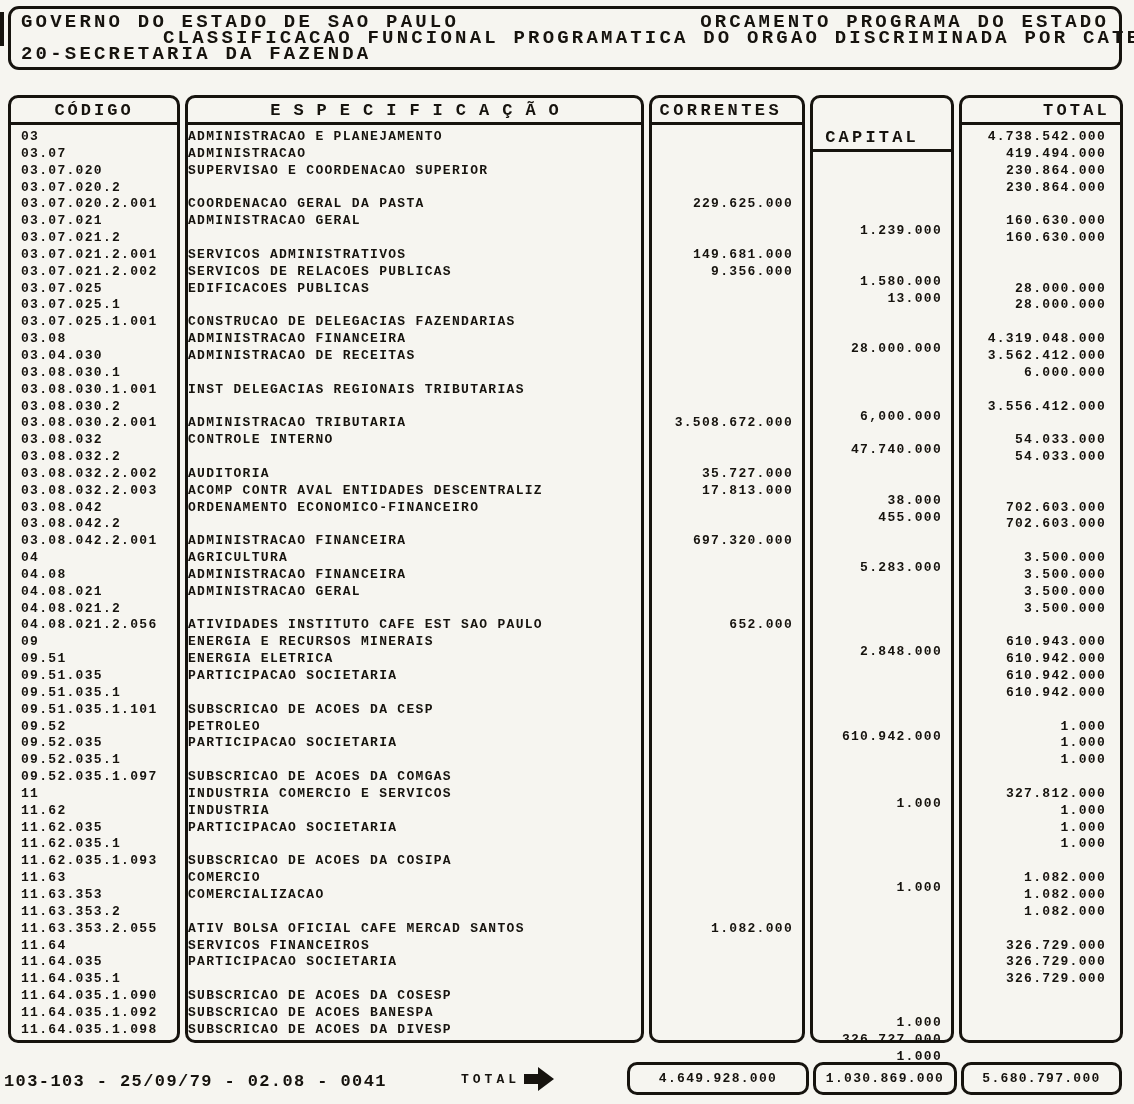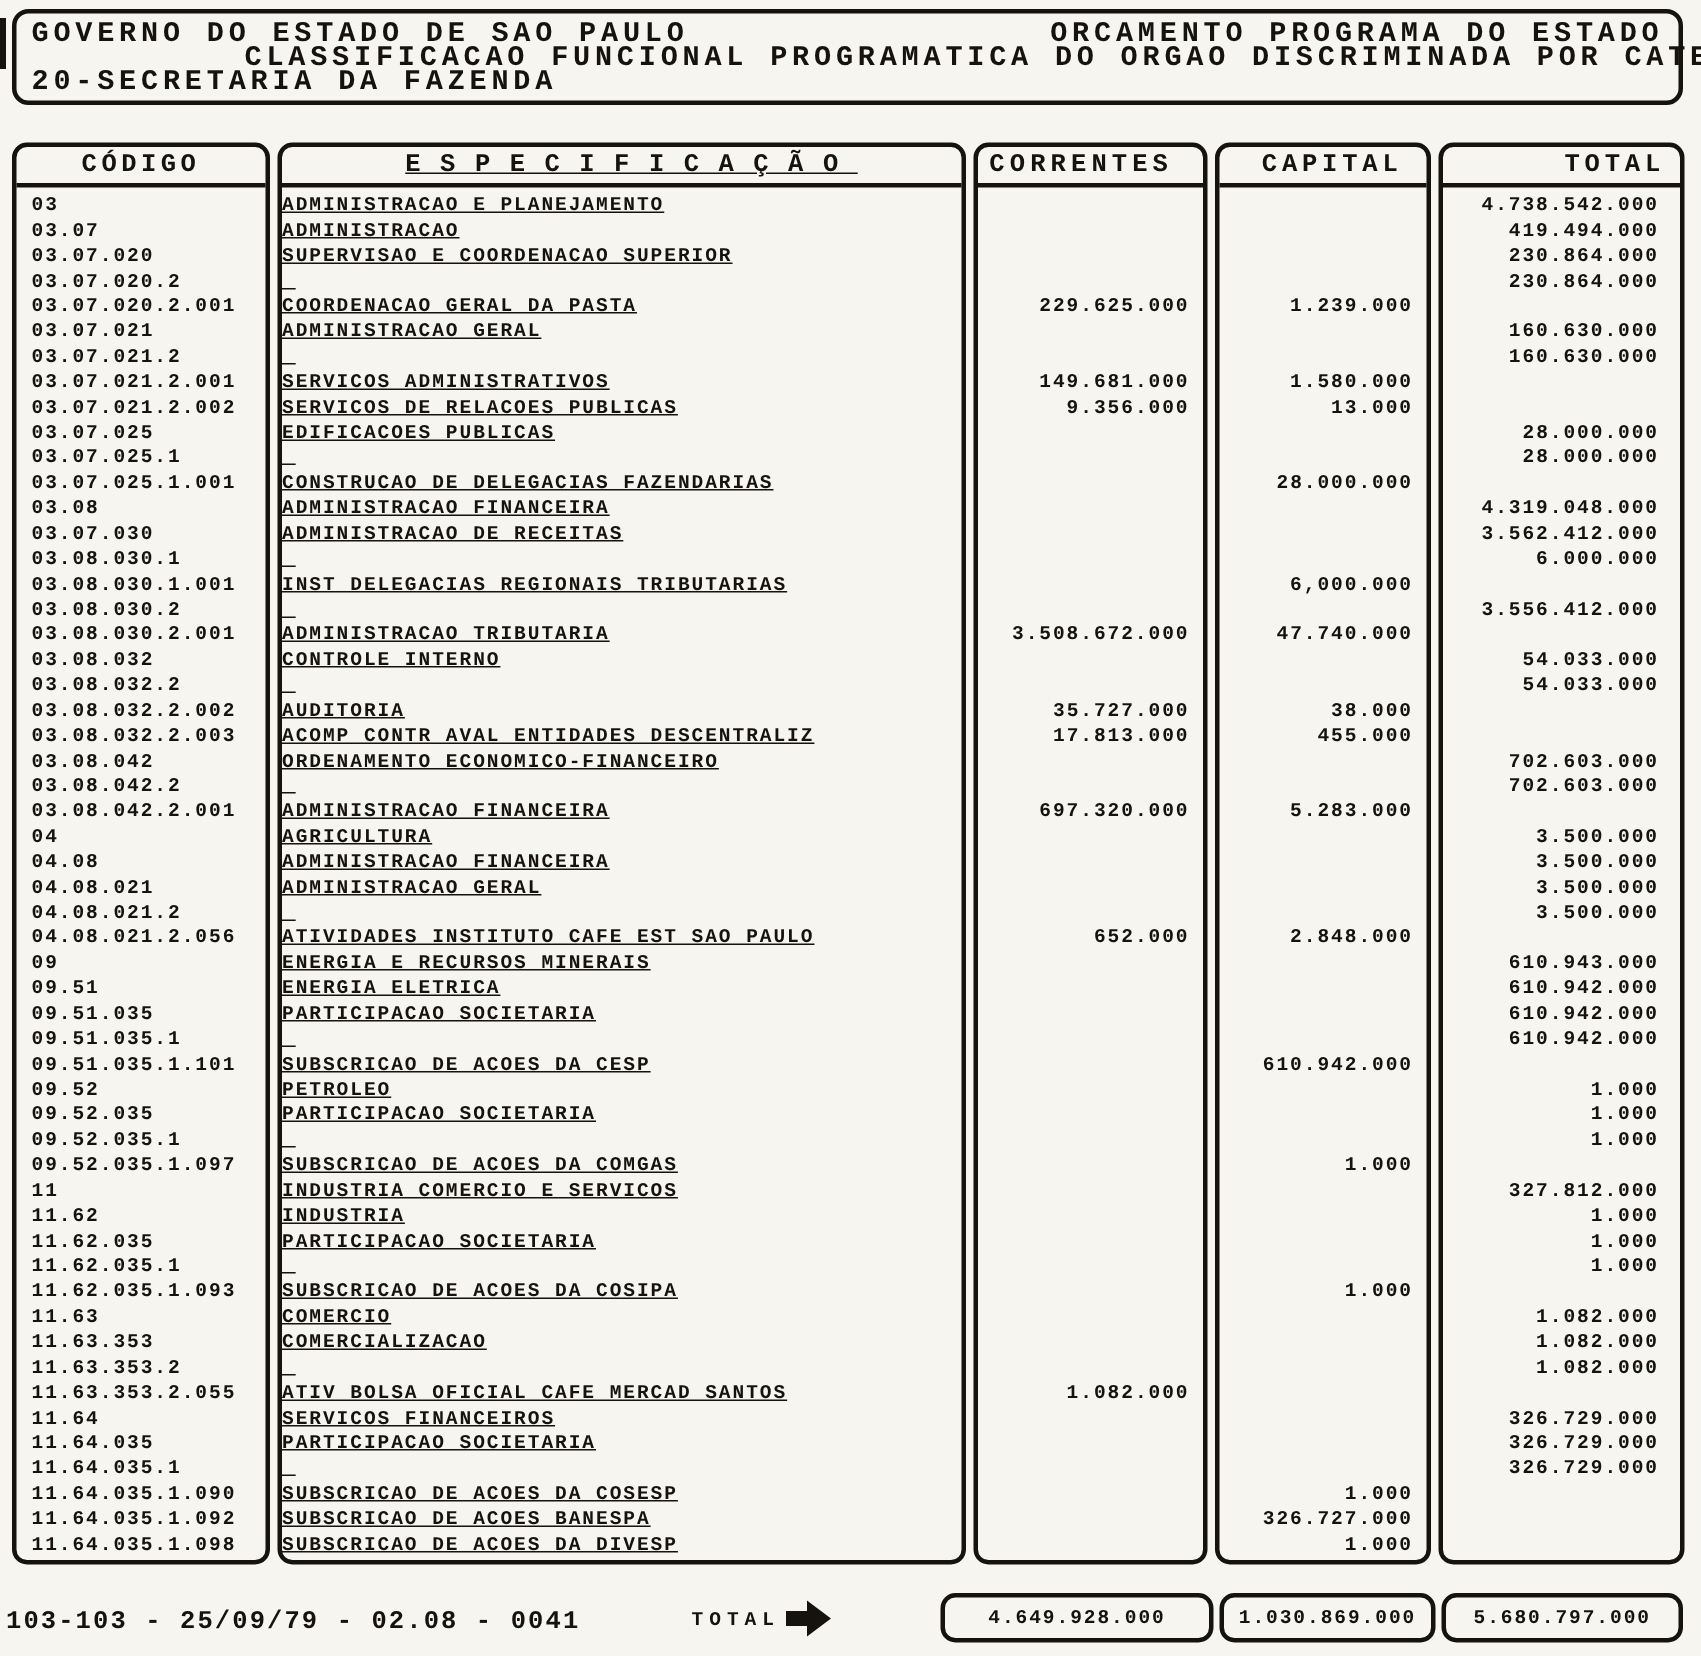--- a/index.html
+++ b/index.html
@@ -28,32 +28,32 @@
   .h-line3{white-space:nowrap;}
 
   
   .table{position:absolute;left:8px;top:95px;display:flex;}
   .col{
     border:3px solid #16130e;border-radius:10px;box-sizing:border-box;
     height:948px;background:transparent;
   }
   .col + .col{margin-left:5px;}
   .col-codigo{width:172px;}
-  .col-espec{width:459px;text-decoration:underline;}
+  .col-espec{width:459px;}
   .col-correntes{width:156px;}
   .col-capital{width:144px;}
   .col-total{width:164px;}
   .col-header{
     height:27px;border-bottom:3px solid #16130e;box-sizing:border-box;
     display:flex;align-items:center;font-size:17px;white-space:nowrap;overflow:hidden;
   }
   .col-codigo .col-header{justify-content:center;letter-spacing:3px;}
   .col-espec .col-header{justify-content:center;letter-spacing:13px;padding-left:13px;}
   .col-correntes .col-header{justify-content:flex-end;padding-right:20px;letter-spacing:3.4px;}
-  .col-capital .col-header{justify-content:flex-end;padding-right:16px;letter-spacing:3.2px;}
+  .col-capital .col-header{justify-content:flex-end;padding-right:32px;letter-spacing:3.2px;margin-top:27px;}
   .col-total .col-header{justify-content:flex-end;padding-right:10px;letter-spacing:3.2px;}
 
   .col-body{padding-top:4px;}
   .cell{
     height:16.85px;line-height:16.85px;font-size:13px;letter-spacing:1.3px;
     white-space:nowrap;overflow:hidden;box-sizing:border-box;
   }
   .col-codigo .cell{padding-left:10px;}
   .col-espec .cell{}
   .col-correntes .cell,.col-capital .cell{text-align:right;padding-right:9px;}
@@ -100,21 +100,21 @@
           <div class="cell">03.07.020.2</div>
           <div class="cell">03.07.020.2.001</div>
           <div class="cell">03.07.021</div>
           <div class="cell">03.07.021.2</div>
           <div class="cell">03.07.021.2.001</div>
           <div class="cell">03.07.021.2.002</div>
           <div class="cell">03.07.025</div>
           <div class="cell">03.07.025.1</div>
           <div class="cell">03.07.025.1.001</div>
           <div class="cell">03.08</div>
-          <div class="cell">03.07.030</div>
+          <div class="cell">03.04.030</div>
           <div class="cell">03.08.030.1</div>
           <div class="cell">03.08.030.1.001</div>
           <div class="cell">03.08.030.2</div>
           <div class="cell">03.08.030.2.001</div>
           <div class="cell">03.08.032</div>
           <div class="cell">03.08.032.2</div>
           <div class="cell">03.08.032.2.002</div>
           <div class="cell">03.08.032.2.003</div>
           <div class="cell">03.08.042</div>
           <div class="cell">03.08.042.2</div>

